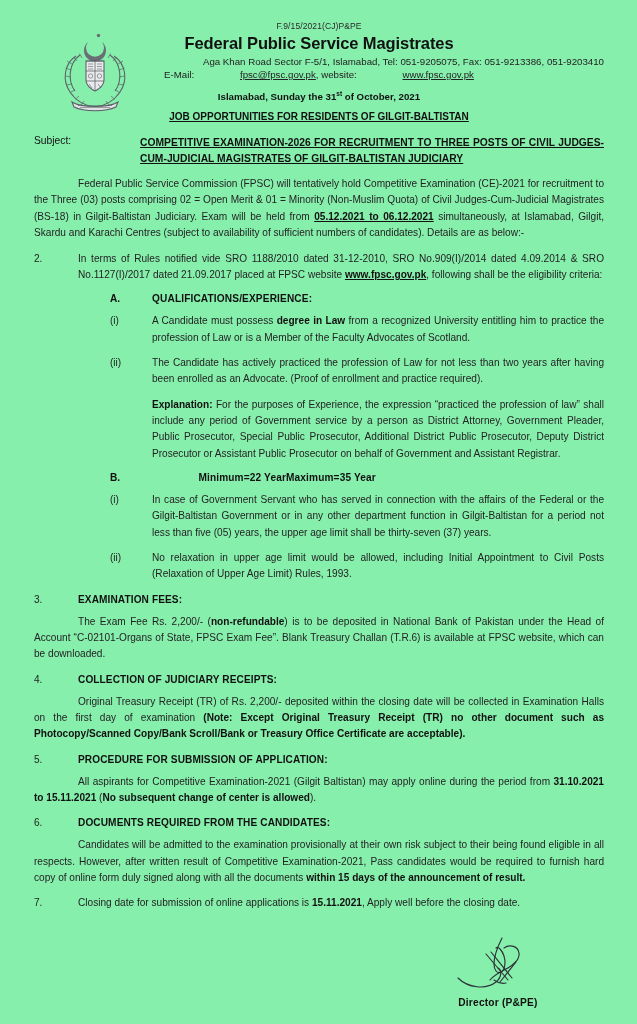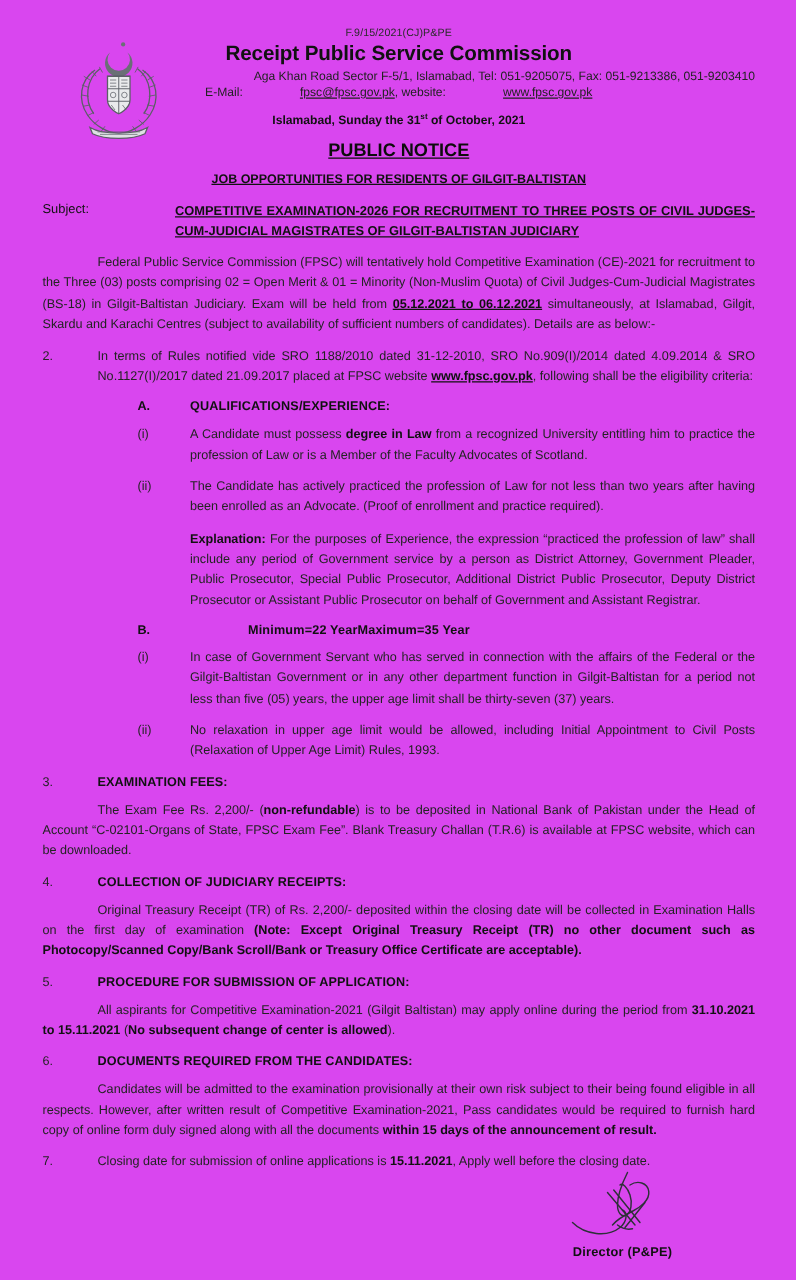--- a/index.html
+++ b/index.html
@@ -8,21 +8,21 @@
     background: #ffffff;
   }
   body {
     font-family: "Liberation Sans", sans-serif;
     color: #1c1c1c;
   }
   .page {
     position: relative;
     width: 637px;
     height: 1024px;
-    background: #d946ef;
+    background: #86efac;
     overflow: hidden;
     box-sizing: border-box;
     padding: 0;
   }
   .inner {
     position: absolute;
     left: 34px;
     top: 0;
     width: 570px;
   }
@@ -248,35 +248,32 @@
           <path d="M28 79.5 l30 0"></path>
         </g>
       </g>
     </svg>
   </div>
 
   <div class="inner">
 
     <div class="fileref">F.9/15/2021(CJ)P&amp;PE</div>
 
-    <div class="org-title">Receipt Public Service Commission</div>
+    <div class="org-title">Federal Public Service Magistrates</div>
 
     <div class="addr">Aga Khan Road Sector F-5/1, Islamabad, Tel: 051-9205075, Fax: 051-9213386, 051-9203410</div>
 
     <div class="addr2">
       <span>E-Mail: </span><span class="u">fpsc@fpsc.gov.pk</span><span>, website: </span><span class="u">www.fpsc.gov.pk</span>
     </div>
 
     <div class="dateline">
       <span>Islamabad, Sunday the 31</span><sup>st</sup><span> of October, 2021</span>
     </div>
 
-    <div class="public-notice">
-      <span>PUBLIC NOTICE</span>
-    </div>
 
     <div class="job-opps">
       <span>JOB OPPORTUNITIES FOR RESIDENTS OF GILGIT-BALTISTAN</span>
     </div>
 
     <div class="subject-row">
       <div class="subject-label">Subject:</div>
       <div class="subject-text">
         <span>COMPETITIVE EXAMINATION-2026 FOR RECRUITMENT TO THREE POSTS OF CIVIL JUDGES-CUM-JUDICIAL MAGISTRATES OF GILGIT-BALTISTAN JUDICIARY</span>
       </div>

